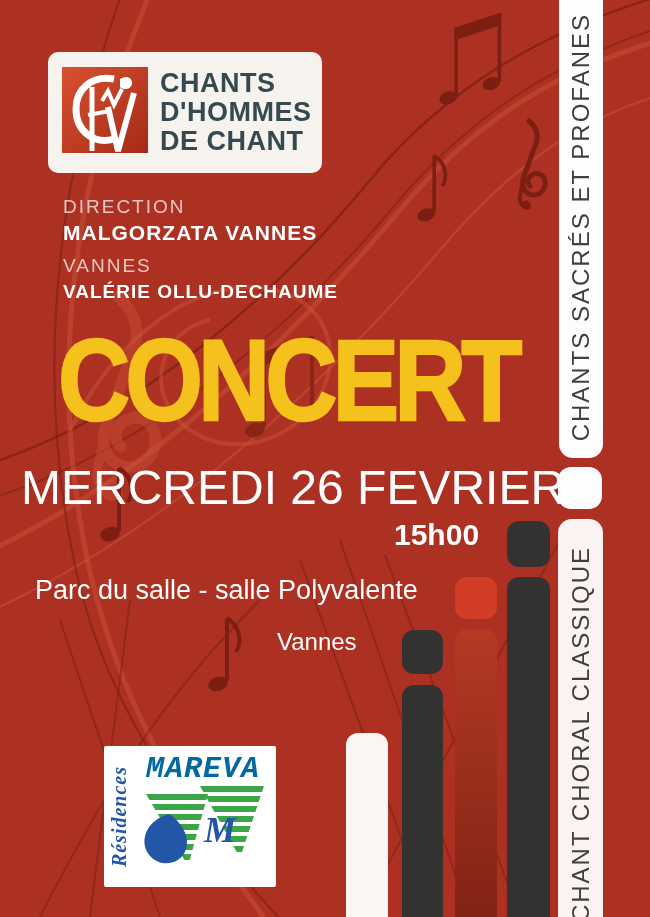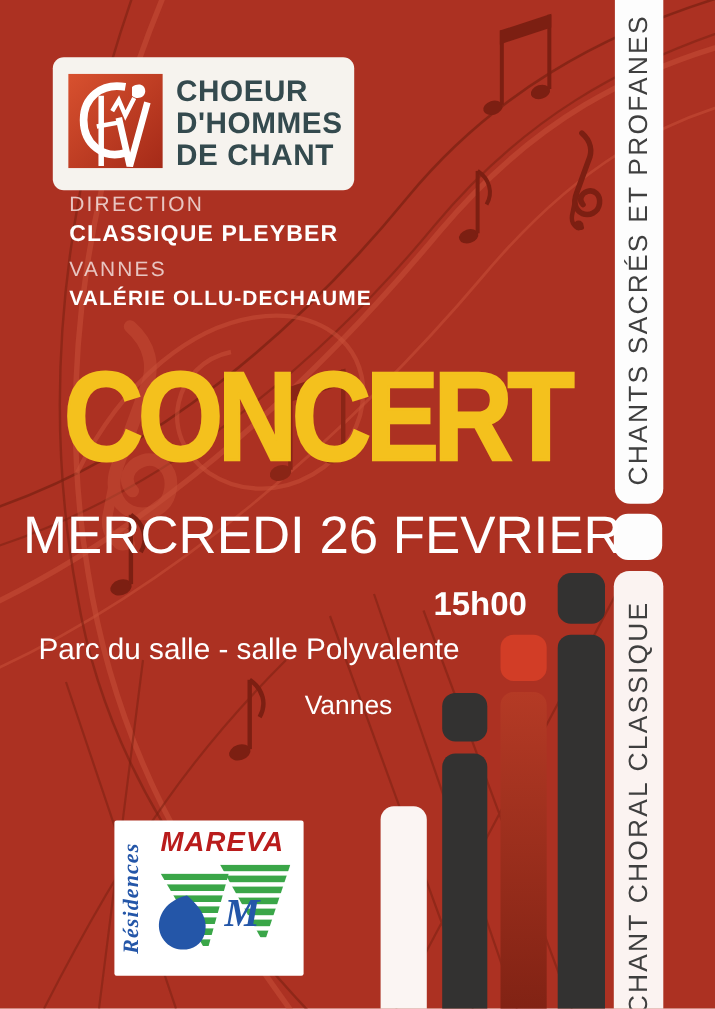--- a/index.html
+++ b/index.html
@@ -32,40 +32,40 @@
   .ribbon-top span{margin-top:14px;}
 
   
   .logo-card{position:absolute;left:48px;top:52px;width:274px;height:121px;
     background:#F6F3EE;border-radius:10px;z-index:3;}
   .logo-mark{position:absolute;left:14px;top:15px;width:86px;height:86px;}
   .logo-text{position:absolute;left:112px;top:17px;color:#344A4E;
     font-size:27px;font-weight:bold;line-height:29px;letter-spacing:.5px;white-space:nowrap;}
 
   
-  .credits{position:absolute;left:63px;top:177px;z-index:3;color:#fff;}
+  .credits{position:absolute;left:63px;top:197px;z-index:3;color:#fff;}
   .credits .label{font-size:19px;letter-spacing:2px;color:rgba(255,255,255,.72);line-height:1;}
   .credits .name1{font-size:21px;font-weight:bold;letter-spacing:1px;margin:6px 0 13px;line-height:1;}
   .credits .name2{font-size:19px;font-weight:bold;letter-spacing:1px;margin-top:7px;line-height:1;}
 
   
   .title{position:absolute;left:58px;top:322px;z-index:3;margin:0;
     color:#F4C11D;font-size:100px;font-weight:bold;letter-spacing:-5px;line-height:1;
     transform:scaleY(1.15);transform-origin:top left;-webkit-text-stroke:2px #F4C11D;white-space:nowrap;}
   .date {position:absolute;left:21px;top:464px;z-index:3;color:#fff;font-size:48px;line-height:1;white-space:nowrap;text-align:center;}
-  .time {position:absolute;left:394px;top:520px;z-index:3;color:#fff;font-size:30px;font-weight:bold;line-height:1;margin-top:15px;}
+  .time {position:absolute;left:394px;top:520px;z-index:3;color:#fff;font-size:30px;font-weight:bold;line-height:1;}
   .venue{position:absolute;left:35px;top:577px;z-index:3;color:#fff;font-size:27px;line-height:1;white-space:nowrap;}
   .city {position:absolute;left:277px;top:630px;z-index:3;color:#fff;font-size:24px;line-height:1;}
 
   
   .sponsor-card{position:absolute;left:104px;top:746px;width:172px;height:141px;
     background:#fff;border-radius:2px;z-index:3;}
-  .sponsor-brand{position:absolute;left:42px;top:8px;color:#b91c1c;
-    font-family:Liberation Sans, sans-serif;font-style:italic;font-weight:bold;
-    font-size:25px;letter-spacing:1px;line-height:1;}
+  .sponsor-brand{position:absolute;left:42px;top:8px;color:#0369a1;
+    font-family:Liberation Mono, monospace;font-style:italic;font-weight:bold;
+    font-size:30px;letter-spacing:1px;line-height:1;}
   .sponsor-sub{position:absolute;left:4px;top:0;height:141px;display:flex;align-items:center;}
   .sponsor-sub span{writing-mode:vertical-rl;transform:rotate(180deg);
     color:#2456A8;font-family:"Liberation Serif",serif;font-style:italic;font-weight:bold;
     font-size:20px;letter-spacing:1px;}
   .sponsor-mark{position:absolute;left:32px;top:36px;}
 </style>
 </head>
 <body>
 
 <div class="poster">
@@ -139,29 +139,29 @@
         <rect width="86" height="86" fill="url(#lg)"></rect>
         <path d="M52 12 C30 8 14 22 14 42 C14 64 32 78 52 72" fill="none" stroke="#fff" stroke-width="7"></path>
         <path d="M30 20 L30 84" stroke="#fff" stroke-width="5"></path>
         <path d="M26 48 L48 44" stroke="#fff" stroke-width="4"></path>
         <path d="M40 34 L46 24 L52 38 L60 22" fill="none" stroke="#fff" stroke-width="4"></path>
         <path d="M46 40 L56 84 L72 26" fill="none" stroke="#fff" stroke-width="6"></path>
         <path d="M58 12 C64 8 70 10 70 16 C70 22 62 24 58 20 Z" fill="#fff"></path>
       </svg>
     </div>
     <div class="logo-text">
-      <div>CHOEUR</div>
+      <div>CHANTS</div>
       <div>D'HOMMES</div>
       <div>DE CHANT</div>
     </div>
   </div>
 
   <div class="credits">
     <div class="label">DIRECTION</div>
-    <div class="name1">CLASSIQUE PLEYBER</div>
+    <div class="name1">MALGORZATA VANNES</div>
     <div class="label">VANNES</div>
     <div class="name2">VALÉRIE OLLU-DECHAUME</div>
   </div>
 
   <h1 class="title">CONCERT</h1>
   <div class="date">MERCREDI 26 FEVRIER</div>
   <div class="time">15h00</div>
   <div class="venue">Parc du salle - salle Polyvalente</div>
   <div class="city">Vannes</div>
 

